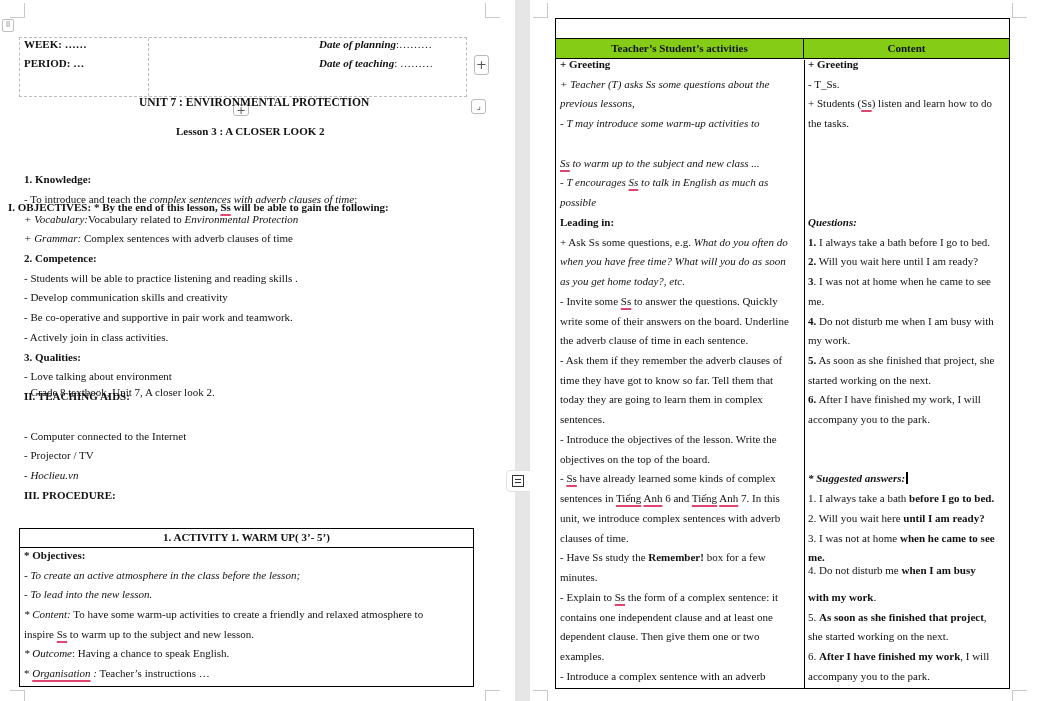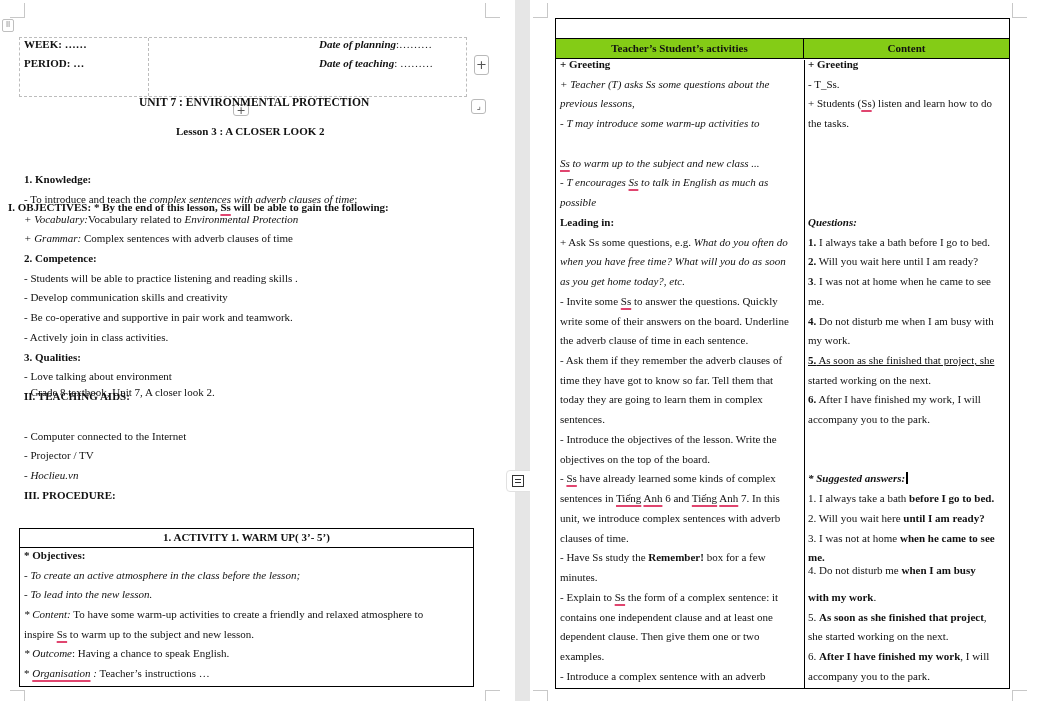--- a/index.html
+++ b/index.html
@@ -178,21 +178,21 @@
   <div class="line" style="left:278px; top:96px;"><span>+ Students (</span><span class="sq">Ss</span><span>)  listen and learn how to do</span></div>
   <div class="line" style="left:278px; top:116px;">the tasks.</div>
 
   <div class="line b i" style="left:278px; top:215px;">Questions:</div>
   <div class="line" style="left:278px; top:235px;"><span class="b">1.</span><span> I always take a bath before I go to bed.</span></div>
   <div class="line" style="left:278px; top:254px;"><span class="b">2.</span><span> Will you wait here until I am ready?</span></div>
   <div class="line" style="left:278px; top:274px;"><span class="b">3</span><span>. I was not at home when he came to see</span></div>
   <div class="line" style="left:278px; top:294px;">me.</div>
   <div class="line" style="left:278px; top:314px;"><span class="b">4.</span><span> Do not disturb me when I am busy with</span></div>
   <div class="line" style="left:278px; top:333px;">my work.</div>
-  <div class="line" style="left:278px; top:353px;text-decoration:underline;"><span class="b">5.</span><span> As  soon as  she finished that project, she</span></div>
+  <div class="line" style="left:278px; top:353px;"><span class="b">5.</span><span> As  soon as  she finished that project, she</span></div>
   <div class="line" style="left:278px; top:373px;">started working on the next.</div>
   <div class="line" style="left:278px; top:392px;"><span class="b">6.</span><span> After I have finished my work, I will</span></div>
   <div class="line" style="left:278px; top:412px;">accompany you to the park.</div>
 
   <div class="line b i" style="left:278px; top:471px;"><span>* Suggested answers:</span><span class="caret"></span></div>
   <div class="line" style="left:278px; top:491px;"><span>1. I always take a bath </span><span class="b">before I go to bed.</span></div>
   <div class="line" style="left:278px; top:511px;"><span>2. Will you wait here </span><span class="b">until I am ready?</span></div>
   <div class="line" style="left:278px; top:531px;"><span>3. I was not at home </span><span class="b">when he came to see</span></div>
   <div class="line b" style="left:278px; top:550px;">me.</div>
   <div class="line" style="left:278px; top:563px;"><span>4. Do not disturb me </span><span class="b">when I am busy</span></div>

